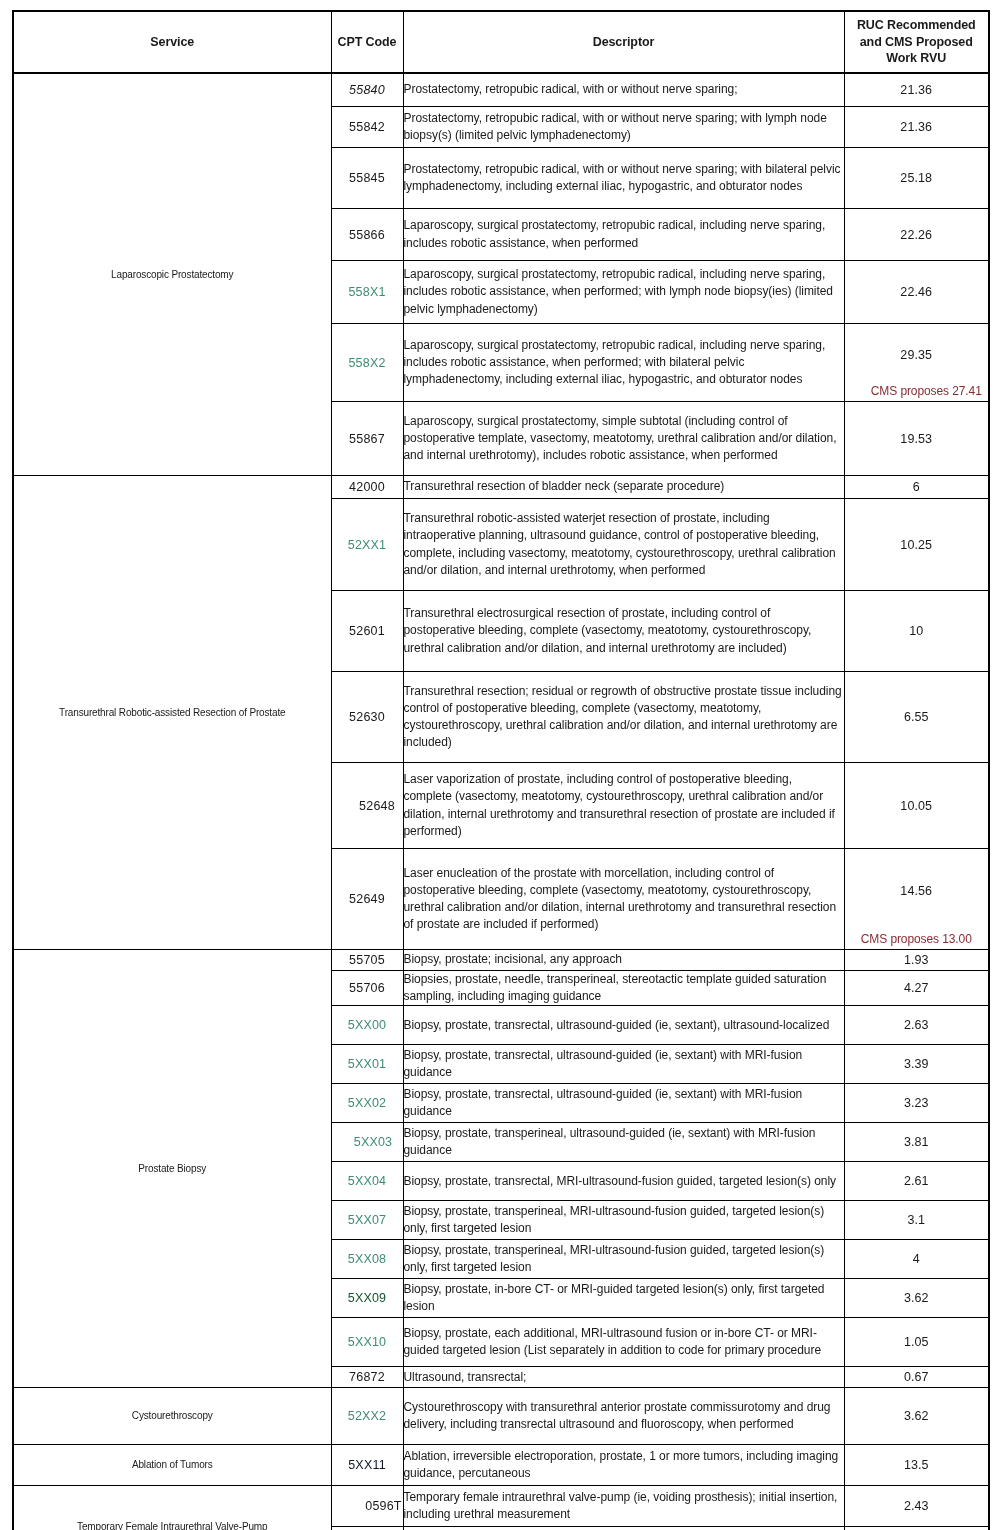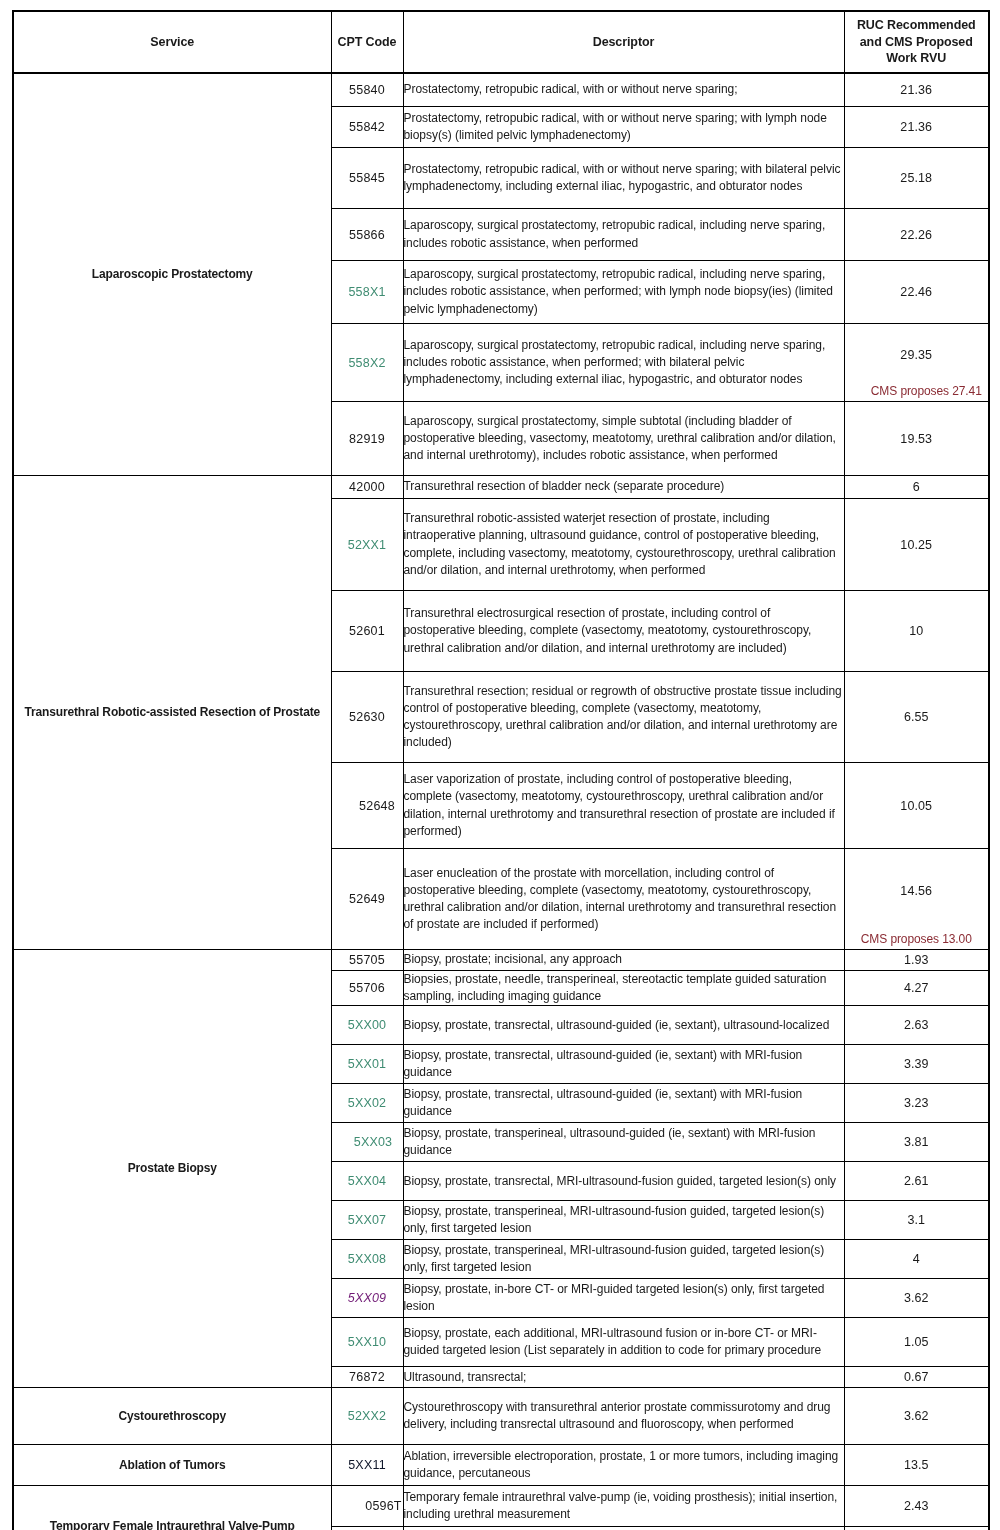--- a/index.html
+++ b/index.html
@@ -56,22 +56,22 @@
     font-weight: bold;
     text-align: center;
     letter-spacing: -0.1px;
     padding: 8px 4px;
     line-height: 1.35;
   }
   th.h-service { height: 60px; }
 
   td.service-cell {
     text-align: center;
-    font-size: 12px;
-    font-weight: bold;
+    font-size: 10px;
+    font-weight: normal;
     letter-spacing: -0.15px;
     line-height: 1.4;
     padding: 4px 12px;
     vertical-align: middle;
   }
 
   td.cpt {
     text-align: center;
     font-size: 12.5px;
     letter-spacing: 0.2px;
@@ -130,21 +130,21 @@
         <th class="h rcol">
           <span>RUC Recommended</span><br>
           <span>and CMS Proposed</span><br>
           <span>Work RVU</span>
         </th>
       </tr>
     </thead>
     <tbody id="tbody">
         <tr>
           <td class="service-cell lcol" rowspan="7">Laparoscopic Prostatectomy</td>
-          <td class="cpt sec-start" style="height: 32px;">55840</td>
+          <td class="cpt sec-start" style="height: 32px; font-style: italic;">55840</td>
           <td class="desc sec-start">Prostatectomy, retropubic radical, with or without nerve sparing;</td>
           <td class="rvu rcol sec-start">
             <span class="val">21.36</span>
           </td>
         </tr>
         <tr>
           <td class="cpt" style="height: 40px;">55842</td>
           <td class="desc">Prostatectomy, retropubic radical, with or without nerve sparing; with lymph node biopsy(s) (limited pelvic lymphadenectomy)</td>
           <td class="rvu rcol">
             <span class="val">21.36</span>
@@ -173,22 +173,22 @@
         </tr>
         <tr>
           <td class="cpt newcode" style="height: 77px; color: rgb(63, 140, 114);">558X2</td>
           <td class="desc">Laparoscopy, surgical prostatectomy, retropubic radical, including nerve sparing, includes robotic assistance, when performed; with bilateral pelvic lymphadenectomy, including external iliac, hypogastric, and obturator nodes</td>
           <td class="rvu rcol has-note">
             <span class="val">29.35</span>
             <span class="cmsnote" style="color: rgb(138, 43, 51); padding-left: 20px;">CMS proposes 27.41</span>
           </td>
         </tr>
         <tr>
-          <td class="cpt" style="height: 73px;">82919</td>
-          <td class="desc">Laparoscopy, surgical prostatectomy, simple subtotal (including bladder of postoperative bleeding, vasectomy, meatotomy, urethral calibration and/or dilation, and internal urethrotomy), includes robotic assistance, when performed</td>
+          <td class="cpt" style="height: 73px;">55867</td>
+          <td class="desc">Laparoscopy, surgical prostatectomy, simple subtotal (including control of postoperative template, vasectomy, meatotomy, urethral calibration and/or dilation, and internal urethrotomy), includes robotic assistance, when performed</td>
           <td class="rvu rcol">
             <span class="val">19.53</span>
           </td>
         </tr>
         <tr>
           <td class="service-cell lcol" rowspan="6">Transurethral Robotic-assisted Resection of Prostate</td>
           <td class="cpt sec-start" style="height: 22px;">42000</td>
           <td class="desc sec-start">Transurethral resection of bladder neck (separate procedure)</td>
           <td class="rvu rcol sec-start">
             <span class="val">6</span>
@@ -288,21 +288,21 @@
           </td>
         </tr>
         <tr>
           <td class="cpt newcode" style="height: 38px; color: rgb(63, 140, 114);">5XX08</td>
           <td class="desc">Biopsy, prostate, transperineal, MRI-ultrasound-fusion guided, targeted lesion(s) only, first targeted lesion</td>
           <td class="rvu rcol">
             <span class="val">4</span>
           </td>
         </tr>
         <tr>
-          <td class="cpt newcode" style="height: 38px; color: #701a75; font-style: italic;">5XX09</td>
+          <td class="cpt newcode" style="height: 38px; color: #14532d;">5XX09</td>
           <td class="desc">Biopsy, prostate, in-bore CT- or MRI-guided targeted lesion(s) only, first targeted lesion</td>
           <td class="rvu rcol">
             <span class="val">3.62</span>
           </td>
         </tr>
         <tr>
           <td class="cpt newcode" style="height: 48px; color: rgb(63, 140, 114);">5XX10</td>
           <td class="desc">Biopsy, prostate, each additional, MRI-ultrasound fusion or in-bore CT- or MRI-guided targeted lesion (List separately in addition to code for primary procedure</td>
           <td class="rvu rcol">
             <span class="val">1.05</span>

